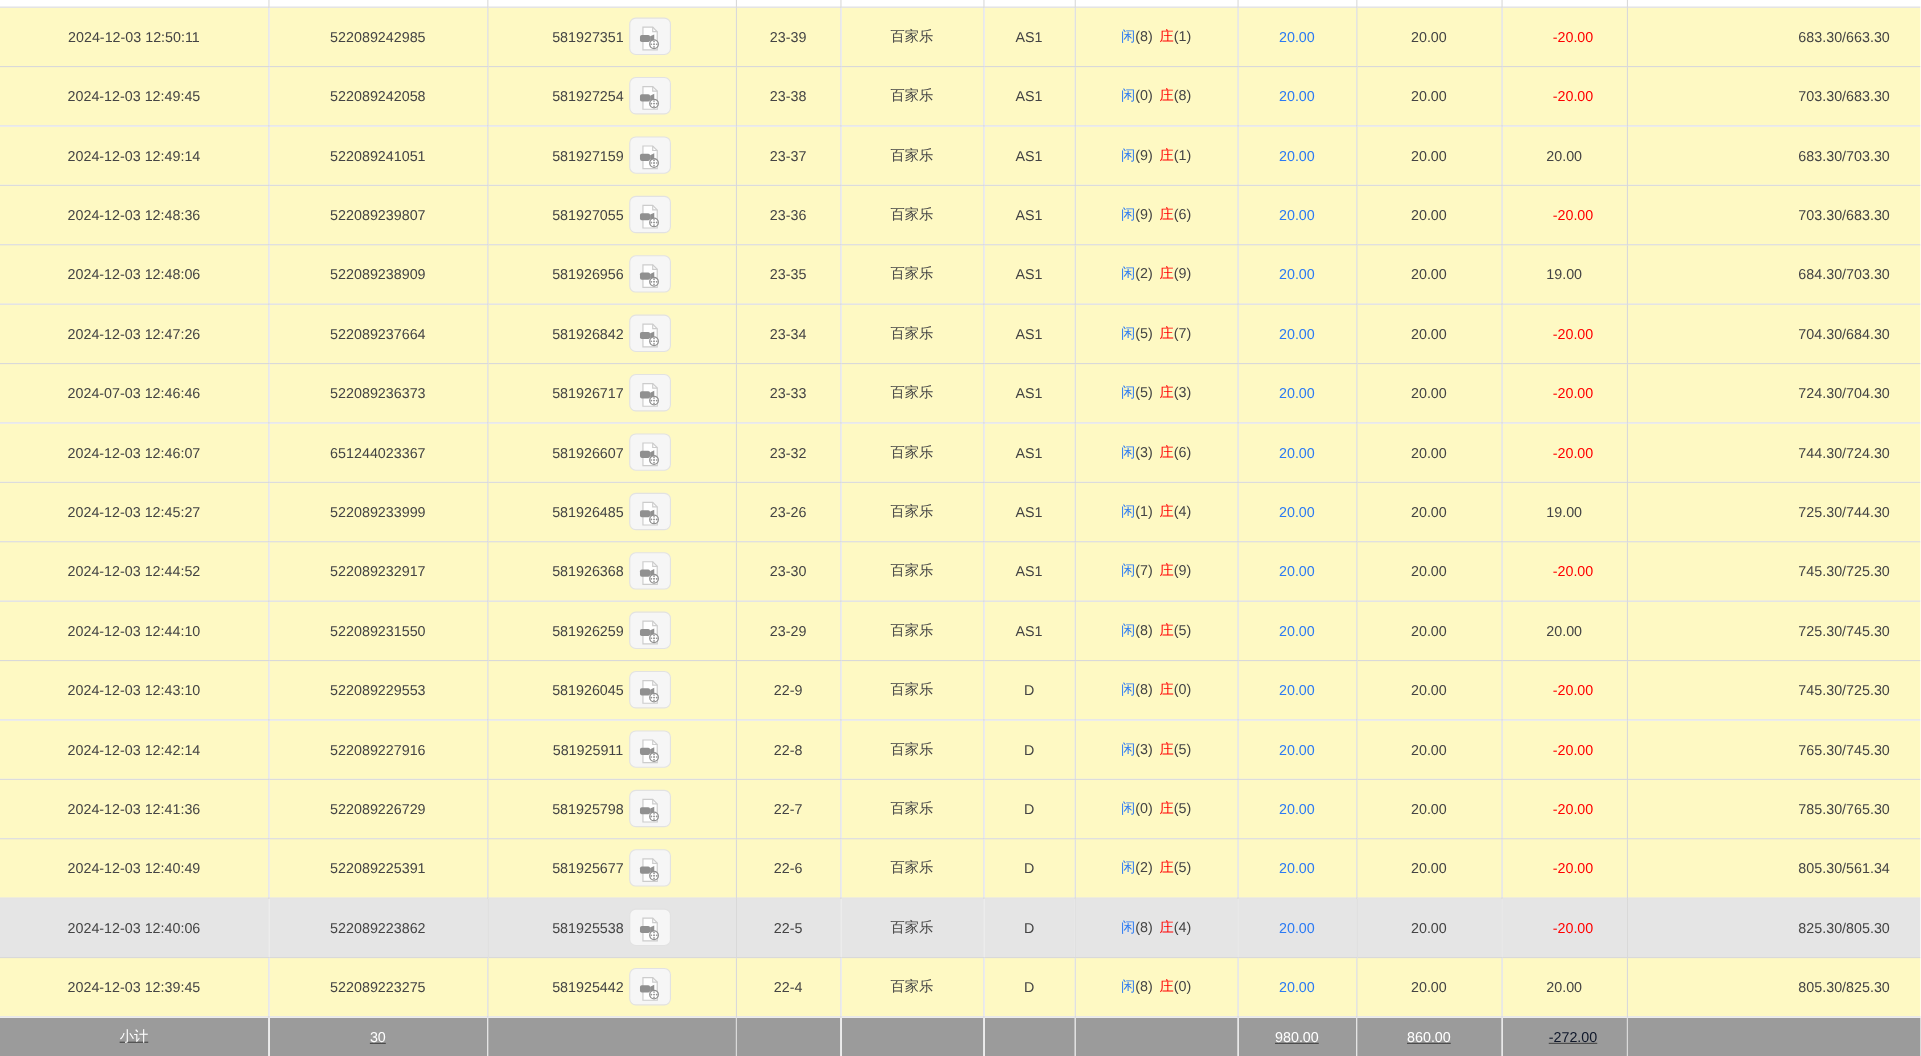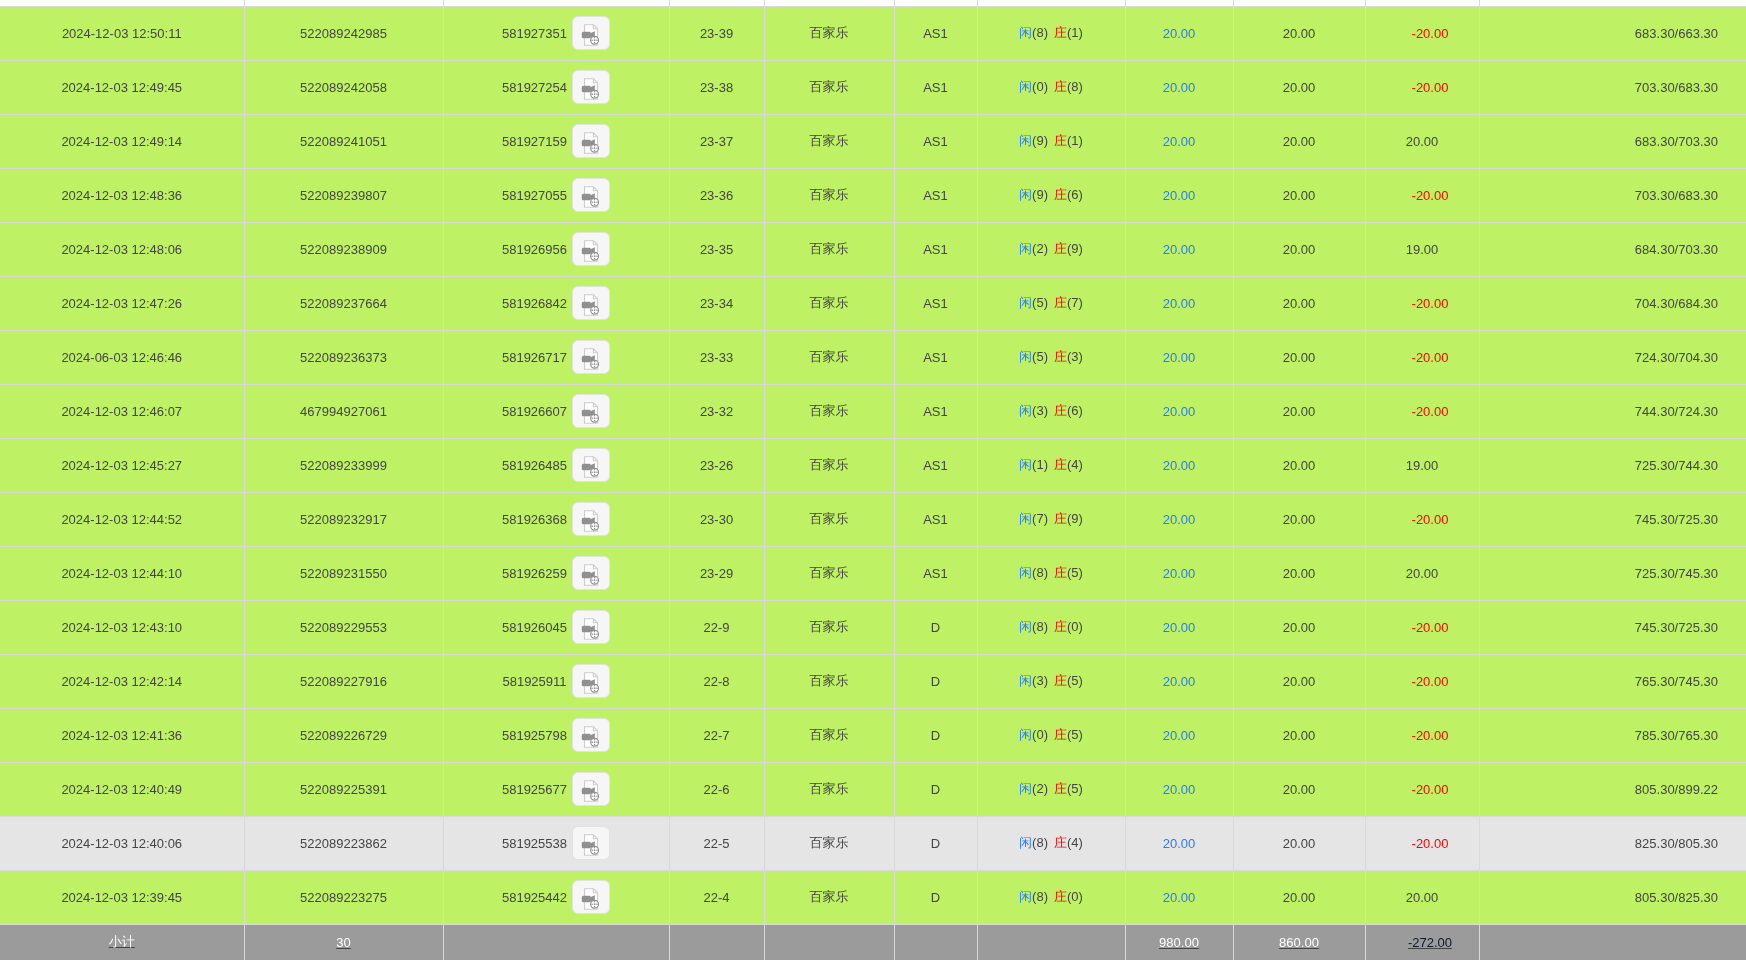--- a/index.html
+++ b/index.html
@@ -4,21 +4,21 @@
 <style>
   html,body{margin:0;padding:0;background:#ffffff;}
   body{width:1746px;height:960px;overflow:hidden;
        font-family:"Liberation Sans","DejaVu Sans",sans-serif;
        font-size:13px;color:#444;}
   table{border-collapse:collapse;table-layout:fixed;width:1746px;}
   td{padding:0;text-align:center;vertical-align:middle;
      border-right:1px solid #d9d9d9;border-bottom:1px solid #d9d9d9;
      overflow:hidden;white-space:nowrap;}
   td:last-child{border-right:none;}
-  tr.data-row{height:54px;background:#bef264;}
+  tr.data-row{height:54px;background:#fef9c3;}
   tr.sliver-row{height:6px;background:#fff;}
   tr.sliver-row td{border-bottom:1px solid #d9d9d9;}
   tr.data-row.highlighted{background:#e5e5e5;}
   td.c-bet{color:#2b7af3;}
   td.neg{color:#ff0000;padding-left:16px;}
   td.c-balance{text-align:right;padding-right:28px;}
   .p-label{color:#2b7af3;}
   .b-label{color:#ff0000;margin-left:6px;}
   .video-btn{display:inline-block;vertical-align:middle;margin-left:5px;
      width:38px;height:34px;background:#f6f6f6;border:1px solid #e2e2e2;
@@ -222,21 +222,21 @@
     <td>AS1</td>
     <td>
       <span class="p-label">闲</span><span>(5)</span><span class="b-label">庄</span><span>(7)</span>
     </td>
     <td class="c-bet">20.00</td>
     <td>20.00</td>
     <td class="neg">-20.00</td>
     <td class="c-balance">704.30/684.30</td>
   </tr>
       <tr class="data-row">
-    <td>2024-06-03 12:46:46</td>
+    <td>2024-07-03 12:46:46</td>
     <td>522089236373</td>
     <td>
       <span class="game-no">581926717</span><button class="video-btn"><svg width="26" height="26" viewBox="0 0 24 24">
         <path d="M6 2.5h8.2L18 6.3V21.5H6z" fill="#fefefe" stroke="#cccccc" stroke-width="1"></path>
         <path d="M14.2 2.5v3.8H18" fill="none" stroke="#cccccc" stroke-width="1"></path>
         <rect x="3.5" y="9" width="8.5" height="6" rx="1.5" fill="#909090"></rect>
         <path d="M12 10.2 15.5 8.6v6.8L12 13.8z" fill="#909090"></path>
         <circle cx="15.3" cy="16.8" r="3.6" fill="#ffffff" stroke="#909090" stroke-width="1.1"></circle>
         <circle cx="15.3" cy="16.8" r="0.8" fill="#909090"></circle>
         <circle cx="15.3" cy="14.6" r="0.7" fill="#909090"></circle>
@@ -251,21 +251,21 @@
     <td>
       <span class="p-label">闲</span><span>(5)</span><span class="b-label">庄</span><span>(3)</span>
     </td>
     <td class="c-bet">20.00</td>
     <td>20.00</td>
     <td class="neg">-20.00</td>
     <td class="c-balance">724.30/704.30</td>
   </tr>
       <tr class="data-row">
     <td>2024-12-03 12:46:07</td>
-    <td>467994927061</td>
+    <td>651244023367</td>
     <td>
       <span class="game-no">581926607</span><button class="video-btn"><svg width="26" height="26" viewBox="0 0 24 24">
         <path d="M6 2.5h8.2L18 6.3V21.5H6z" fill="#fefefe" stroke="#cccccc" stroke-width="1"></path>
         <path d="M14.2 2.5v3.8H18" fill="none" stroke="#cccccc" stroke-width="1"></path>
         <rect x="3.5" y="9" width="8.5" height="6" rx="1.5" fill="#909090"></rect>
         <path d="M12 10.2 15.5 8.6v6.8L12 13.8z" fill="#909090"></path>
         <circle cx="15.3" cy="16.8" r="3.6" fill="#ffffff" stroke="#909090" stroke-width="1.1"></circle>
         <circle cx="15.3" cy="16.8" r="0.8" fill="#909090"></circle>
         <circle cx="15.3" cy="14.6" r="0.7" fill="#909090"></circle>
         <circle cx="15.3" cy="19" r="0.7" fill="#909090"></circle>
@@ -471,21 +471,21 @@
     </td>
     <td>22-6</td>
     <td>百家乐</td>
     <td>D</td>
     <td>
       <span class="p-label">闲</span><span>(2)</span><span class="b-label">庄</span><span>(5)</span>
     </td>
     <td class="c-bet">20.00</td>
     <td>20.00</td>
     <td class="neg">-20.00</td>
-    <td class="c-balance">805.30/899.22</td>
+    <td class="c-balance">805.30/561.34</td>
   </tr>
       <tr class="data-row highlighted">
     <td>2024-12-03 12:40:06</td>
     <td>522089223862</td>
     <td>
       <span class="game-no">581925538</span><button class="video-btn"><svg width="26" height="26" viewBox="0 0 24 24">
         <path d="M6 2.5h8.2L18 6.3V21.5H6z" fill="#fefefe" stroke="#cccccc" stroke-width="1"></path>
         <path d="M14.2 2.5v3.8H18" fill="none" stroke="#cccccc" stroke-width="1"></path>
         <rect x="3.5" y="9" width="8.5" height="6" rx="1.5" fill="#909090"></rect>
         <path d="M12 10.2 15.5 8.6v6.8L12 13.8z" fill="#909090"></path>

